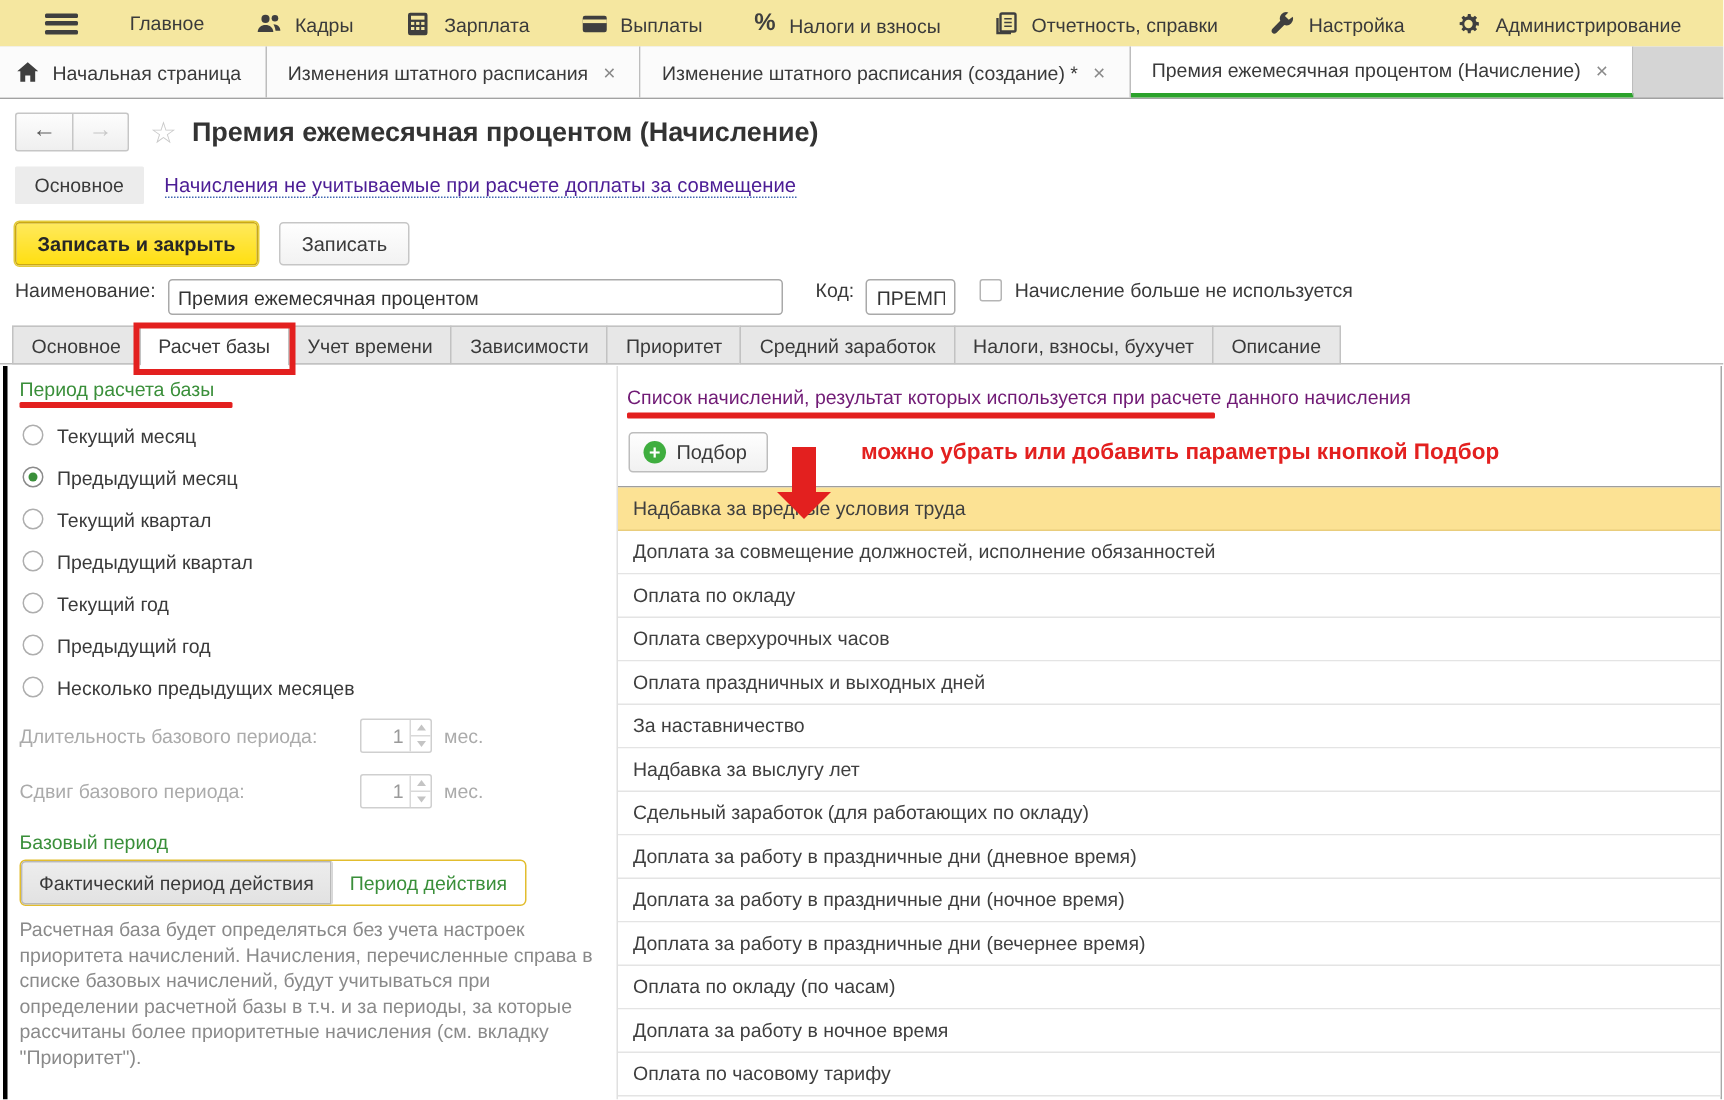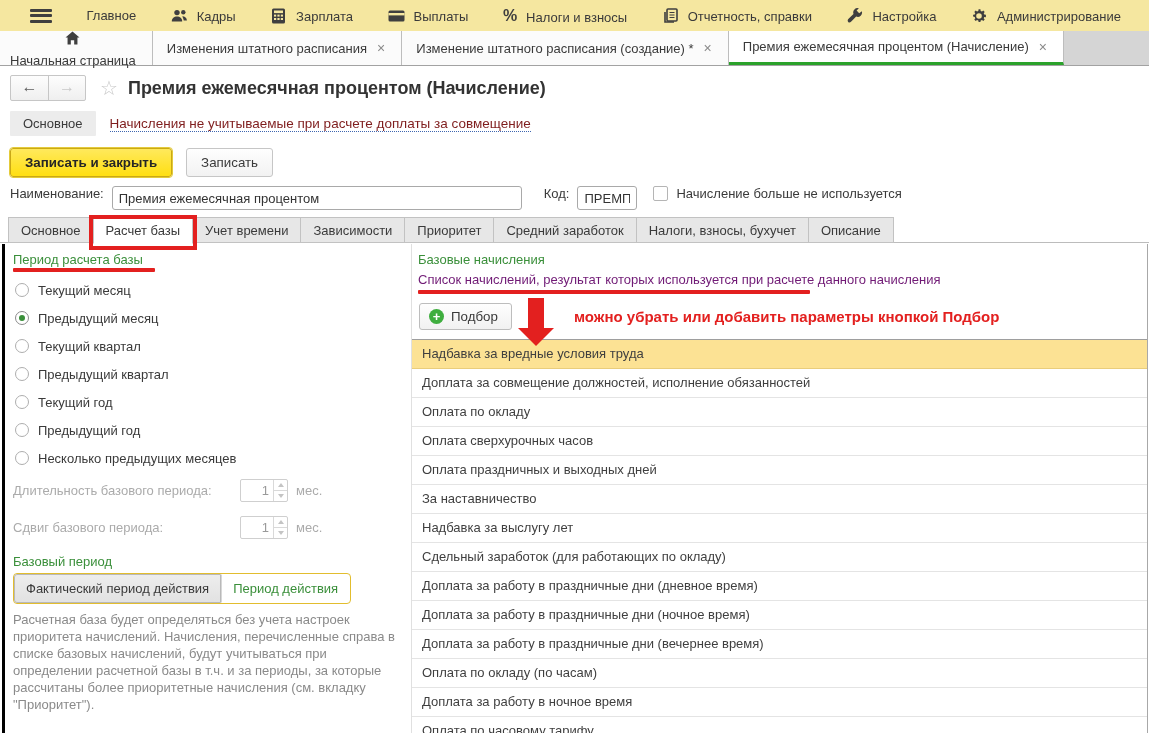--- a/index.html
+++ b/index.html
@@ -24,38 +24,38 @@
 
   
   .tabstrip {
     position:absolute; top:31px; left:0; right:0; height:35px;
     background:#d5d5d5; border-bottom:1px solid #a2a2a2; display:flex; align-items:stretch;
   }
   .wtab {
     background:#fbfbfb; border-right:1px solid #bdbdbd; display:flex; align-items:center;
     gap:8px; padding:0 14px; cursor:pointer; white-space:nowrap; color:#3a3a3a;
   }
-  .wtab.home { padding:0 16px 0 10px;flex-direction:column; }
+  .wtab.home { padding:0 16px 0 10px; }
   .wtab .close { color:#8a8a8a; font-size:14px; padding:0 2px; }
   .wtab.active { border-bottom:3px solid #2ba22b; background:#fff; }
   .tabstrip .filler { flex:1; }
 
   
   .title-row { position:absolute; top:72px; left:10px; right:10px; height:32px; display:flex; align-items:center; }
   .navgroup { display:flex; border:1px solid #c6c6c6; border-radius:2px; background:linear-gradient(#fdfdfd,#efefef); }
   .navbtn { width:37px; height:24px; text-align:center; line-height:22px; font-size:16px; color:#5e5e5e; cursor:pointer; }
   .navbtn + .navbtn { border-left:1px solid #c6c6c6; }
   .navbtn.disabled { color:#c8c8c8; }
   .fav { font-size:20px; color:#c9c9c9; margin:0 10px 0 14px; cursor:pointer; }
   .page-title { font-size:18px; color:#333; }
 
   
   .nav-row { position:absolute; top:110px; left:10px; right:10px; height:27px; display:flex; align-items:center; gap:14px; }
   .chip { background:#ececec; padding:5px 13px; color:#3a3a3a; border-radius:1px; cursor:pointer; }
-  .navlink { color:#7f1d1d; border-bottom:1px dotted #3f66b0; font-size:13.5px; cursor:pointer; }
+  .navlink { color:#4c1d95; border-bottom:1px dotted #3f66b0; font-size:13.5px; cursor:pointer; }
 
   
   .actions-row { position:absolute; top:146px; left:10px; height:32px; display:flex; gap:14px; align-items:center; }
   .btn { padding:6px 14px; border:1px solid #c6c6c6; border-radius:3px; background:linear-gradient(#fefefe,#f2f2f2); cursor:pointer; color:#3a3a3a; }
   .btn.primary { background:linear-gradient(#ffe95c,#ffdf12); border:1px solid #caa816; outline:1px solid #e4cb3a; font-weight:bold; color:#262626; }
 
   
   .form-row { position:absolute; top:186px; left:10px; right:20px; height:26px; display:flex; align-items:flex-start; }
   .form-row label.lbl { margin-right:8px; color:#3a3a3a; }
   .tin { height:24px; border:1px solid #a9a9a9; border-radius:3px; padding:0 6px; font:13px "Liberation Sans",sans-serif; color:#333; }
@@ -355,21 +355,20 @@
     <div class="toggle-wrap">
       <span class="toggle-btn pressed">Фактический период действия</span>
       <span class="toggle-btn plain">Период действия</span>
     </div>
 
     <p class="lp-note">Расчетная база будет определяться без учета настроек приоритета начислений. Начисления, перечисленные справа в списке базовых начислений, будут учитываться при определении расчетной базы в т.ч. и за периоды, за которые рассчитаны более приоритетные начисления (см. вкладку "Приоритет").</p>
   </section>
 
   <section class="right-panel">
     <div class="rp-pad">
-      <div class="green-head">Базовые начисления</div>
       <div class="rp-subtitle">Список начислений, результат которых используется при расчете данного начисления</div>
       <div class="red-underline rp-underline"></div>
       <div class="rp-toolbar">
         <button class="pick-btn">
           <span class="plus-ico">+</span>
           <span>Подбор</span>
         </button>
         <span class="rp-ann">можно убрать или добавить параметры кнопкой Подбор</span>
       </div>
     </div>

